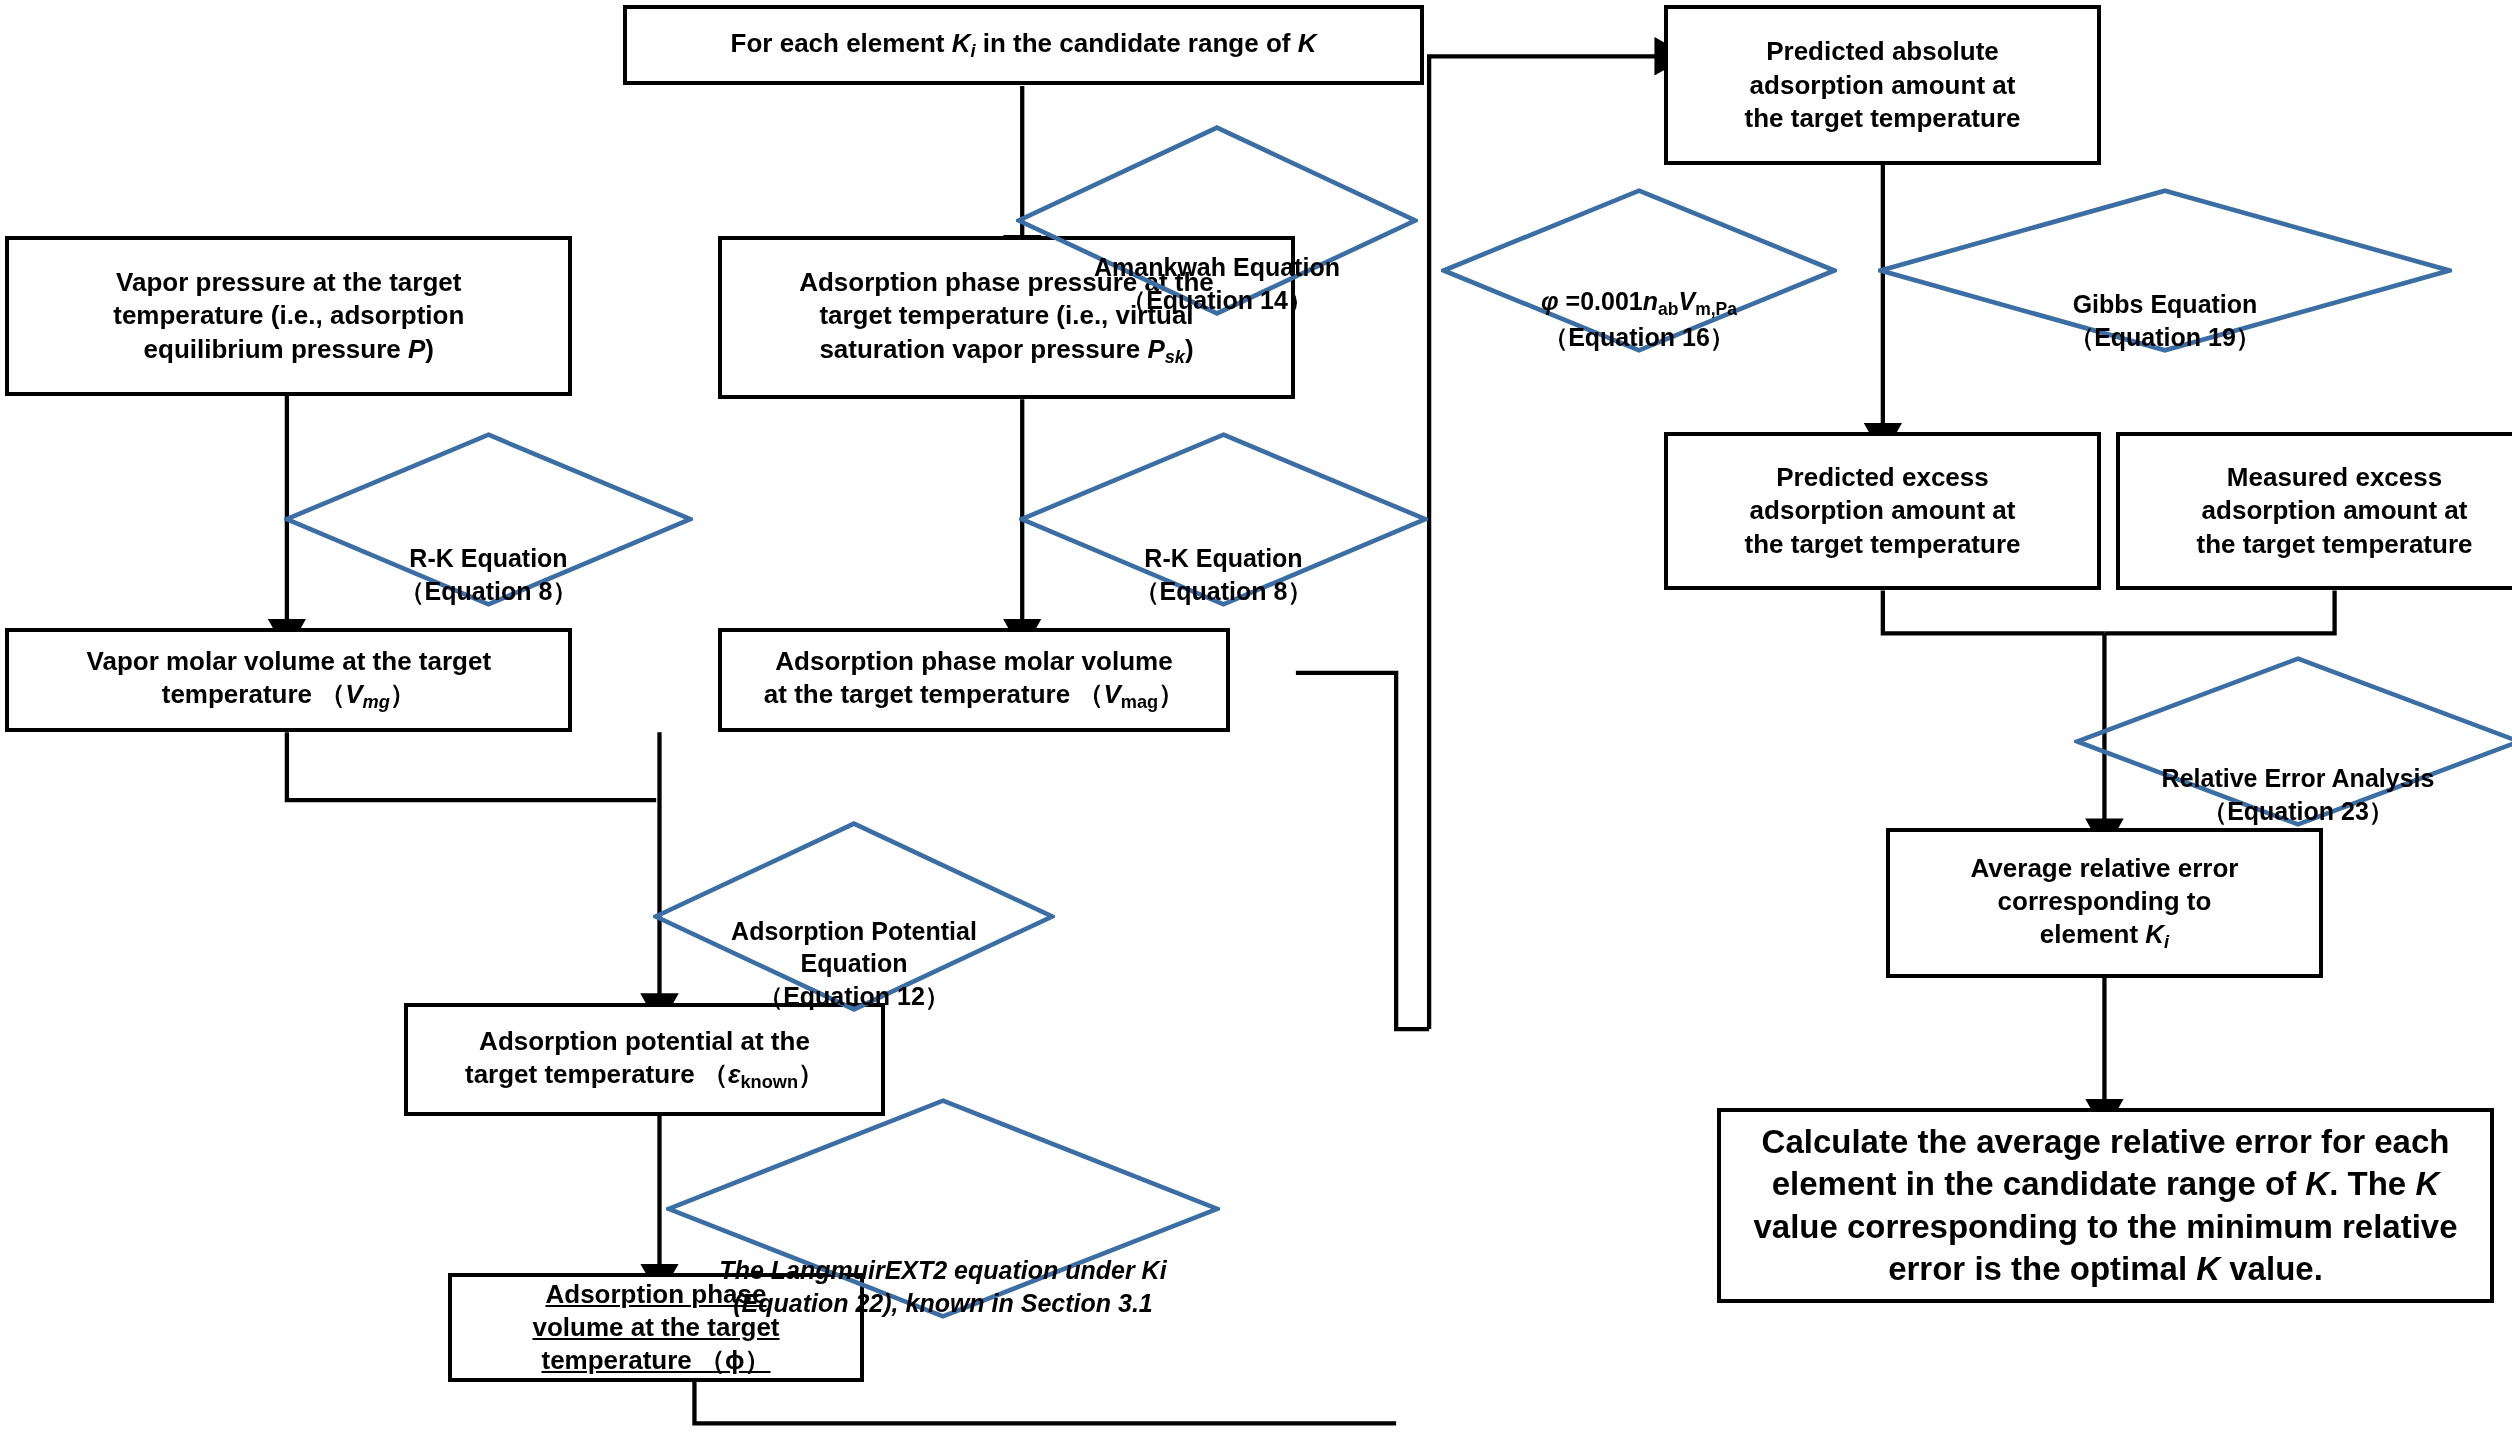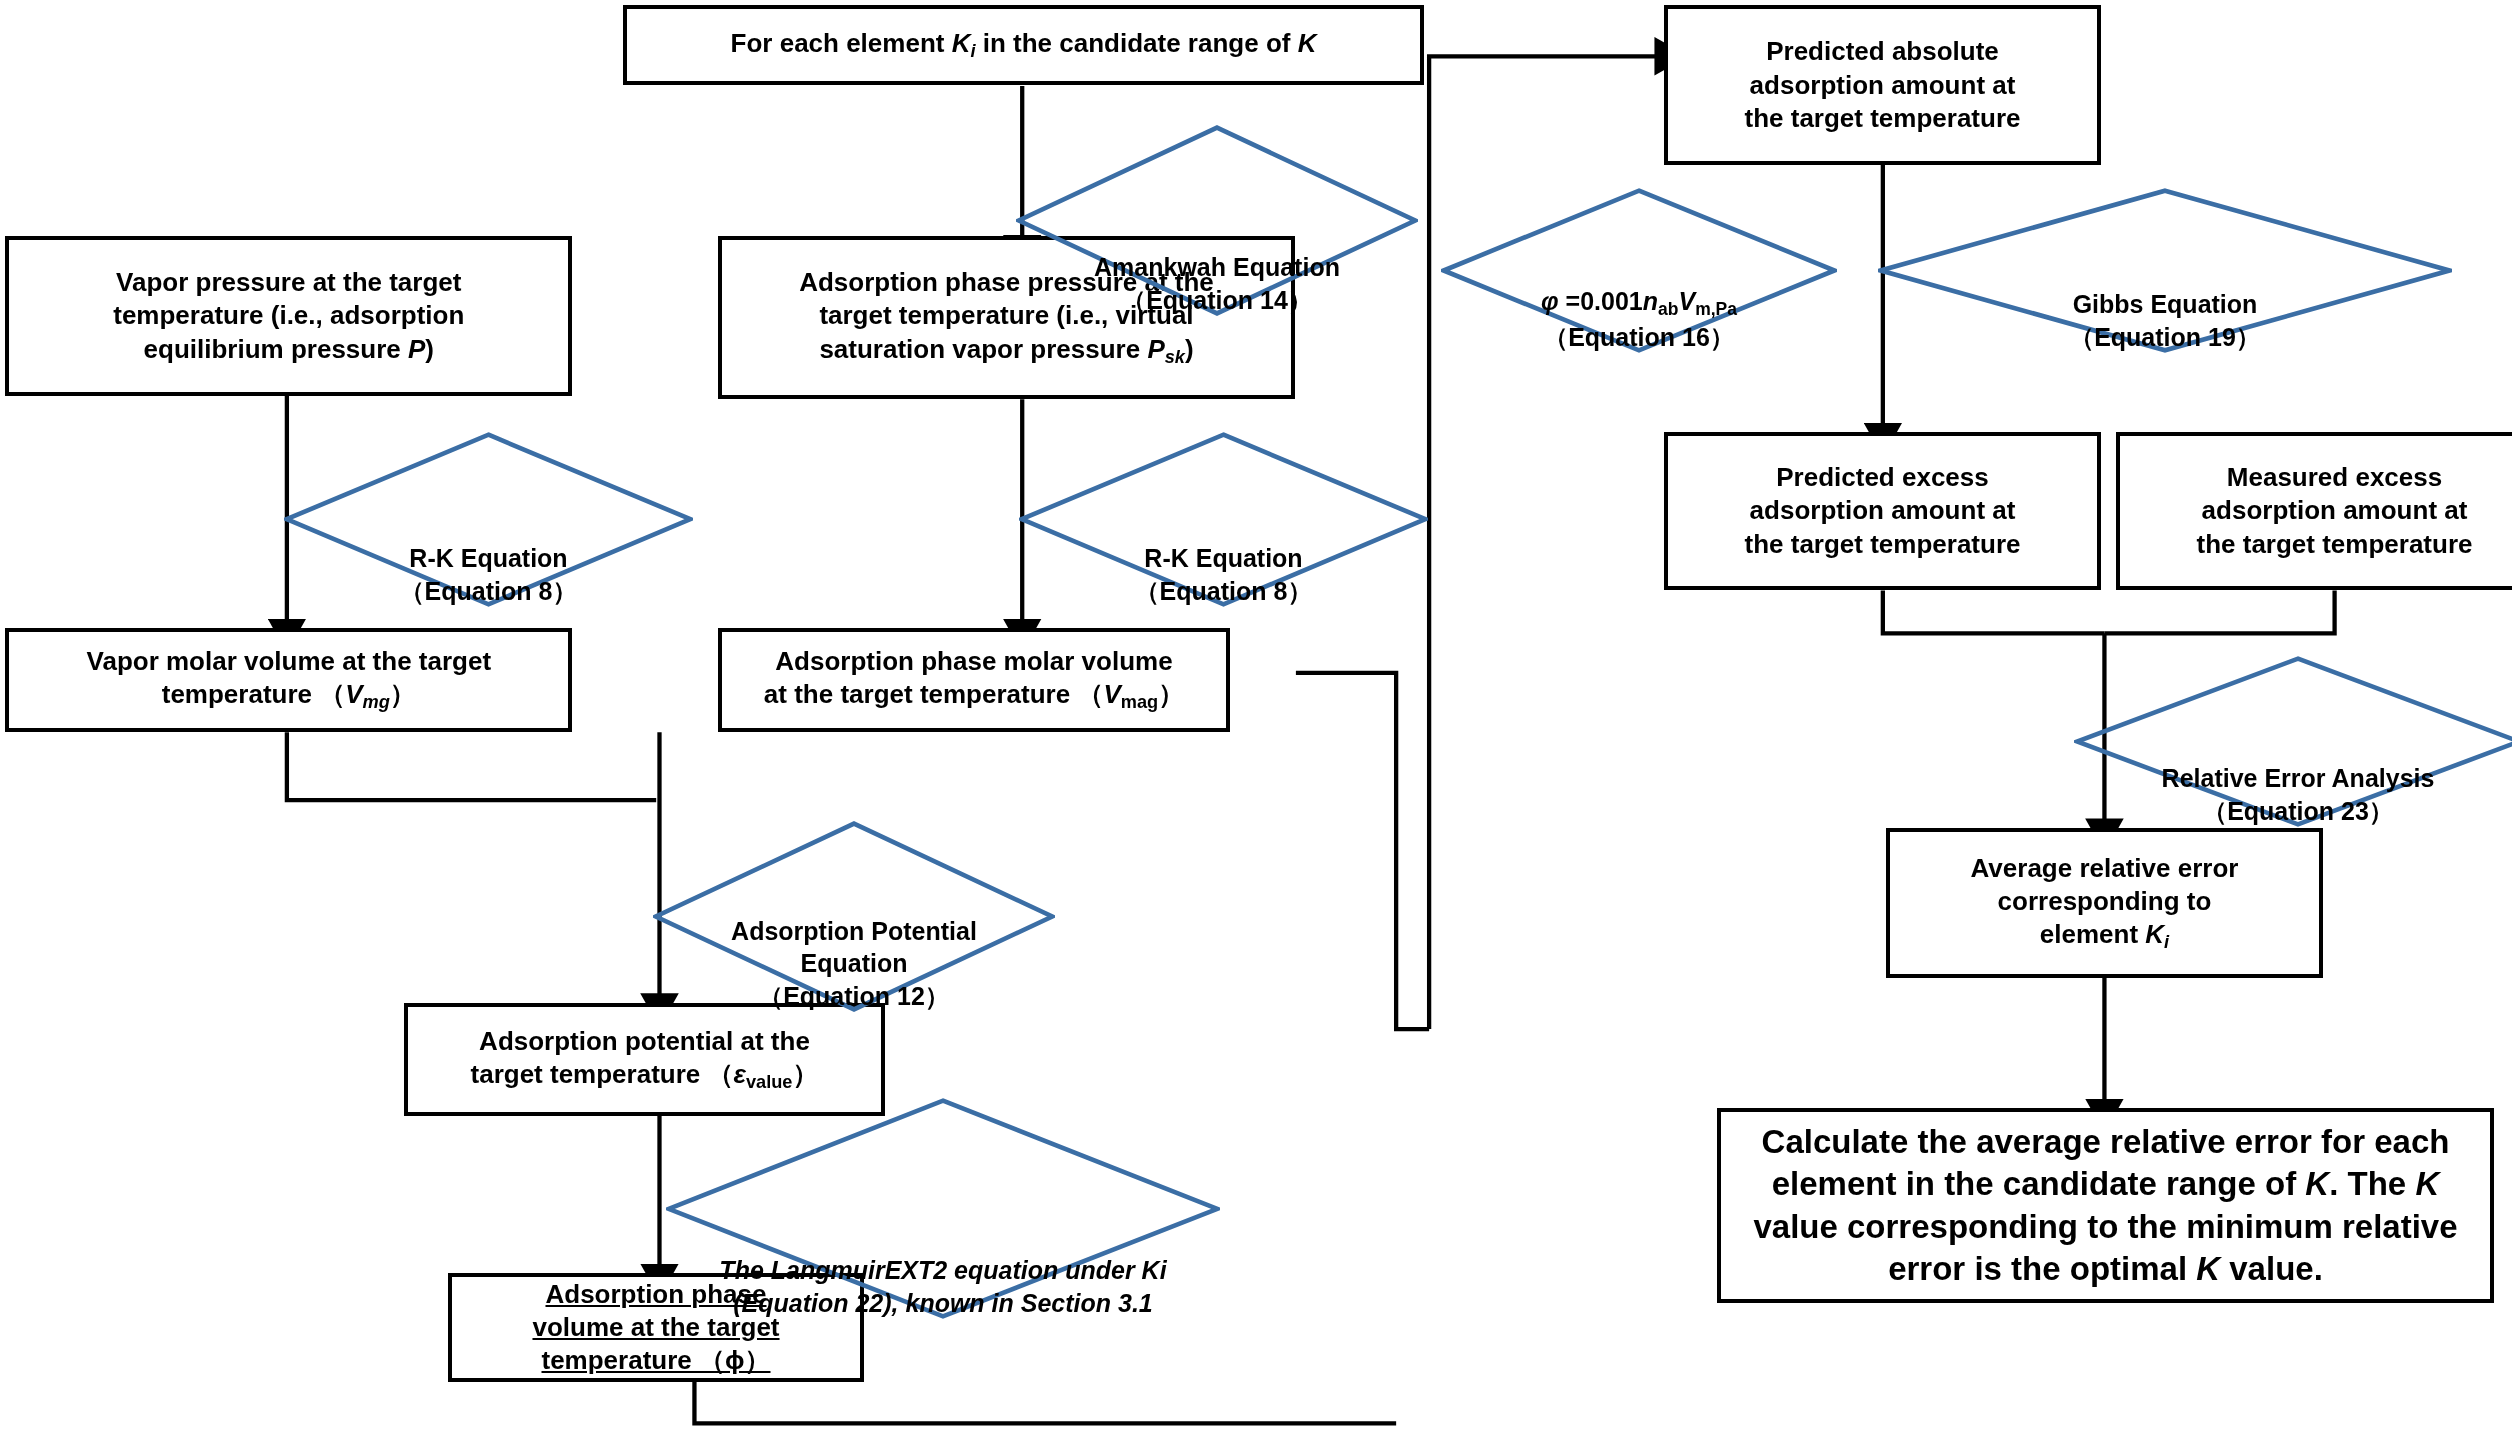--- a/index.html
+++ b/index.html
@@ -73,21 +73,21 @@
 
 <div class="node" style="left:5.3px;top:628px;width:567px;height:104px;font-size:26px;">
   <span class="ntxt">Vapor molar volume at the target<br>temperature （<i>V<sub>mg</sub></i>）</span>
 </div>
 
 <div class="node" style="left:718px;top:628px;width:512px;height:104px;font-size:26px;">
   <span class="ntxt">Adsorption phase molar volume<br>at the target temperature （<i>V</i><sub>mag</sub>）</span>
 </div>
 
 <div class="node" style="left:404px;top:1003px;width:481px;height:113px;font-size:26px;">
-  <span class="ntxt">Adsorption potential at the<br>target temperature （<i>ε</i><sub>value</sub>）</span>
+  <span class="ntxt">Adsorption potential at the<br>target temperature （<i>ε</i><sub>known</sub>）</span>
 </div>
 
 <div class="node" style="left:448px;top:1273px;width:416px;height:109px;font-size:26px;text-decoration:underline;">
   <span class="ntxt">Adsorption phase<br>volume at the target<br>temperature （ϕ）</span>
 </div>
 
 <div class="node" style="left:1664px;top:5.3px;width:437px;height:160px;font-size:26px;">
   <span class="ntxt">Predicted absolute<br>adsorption amount at<br>the target temperature</span>
 </div>
 

